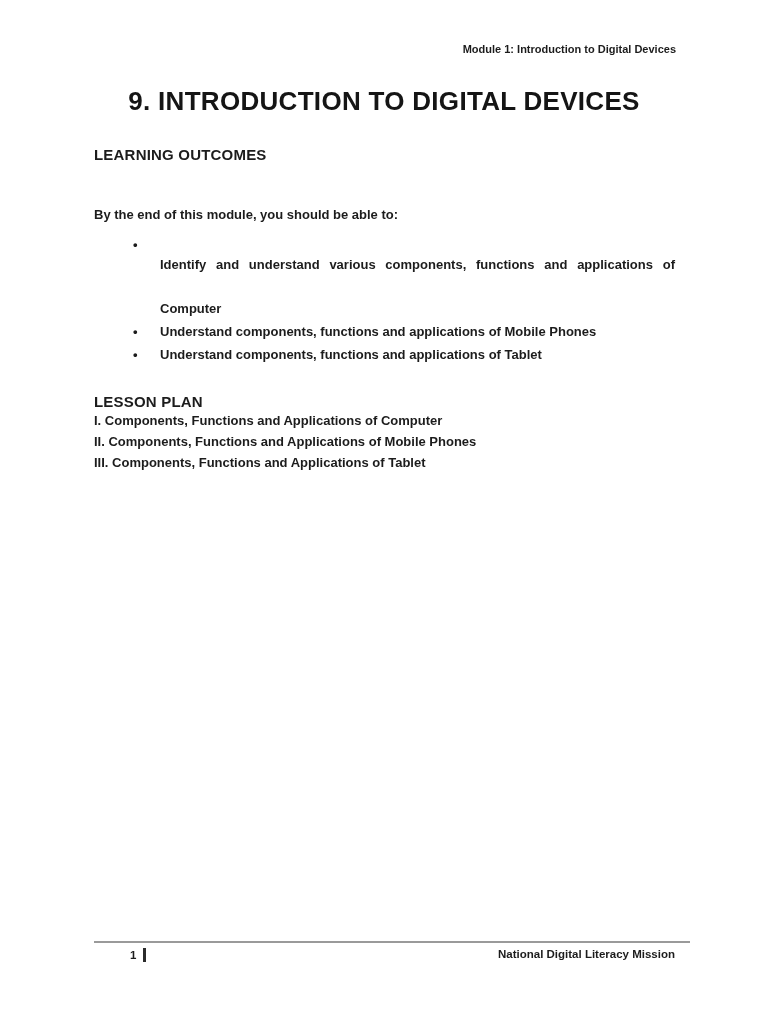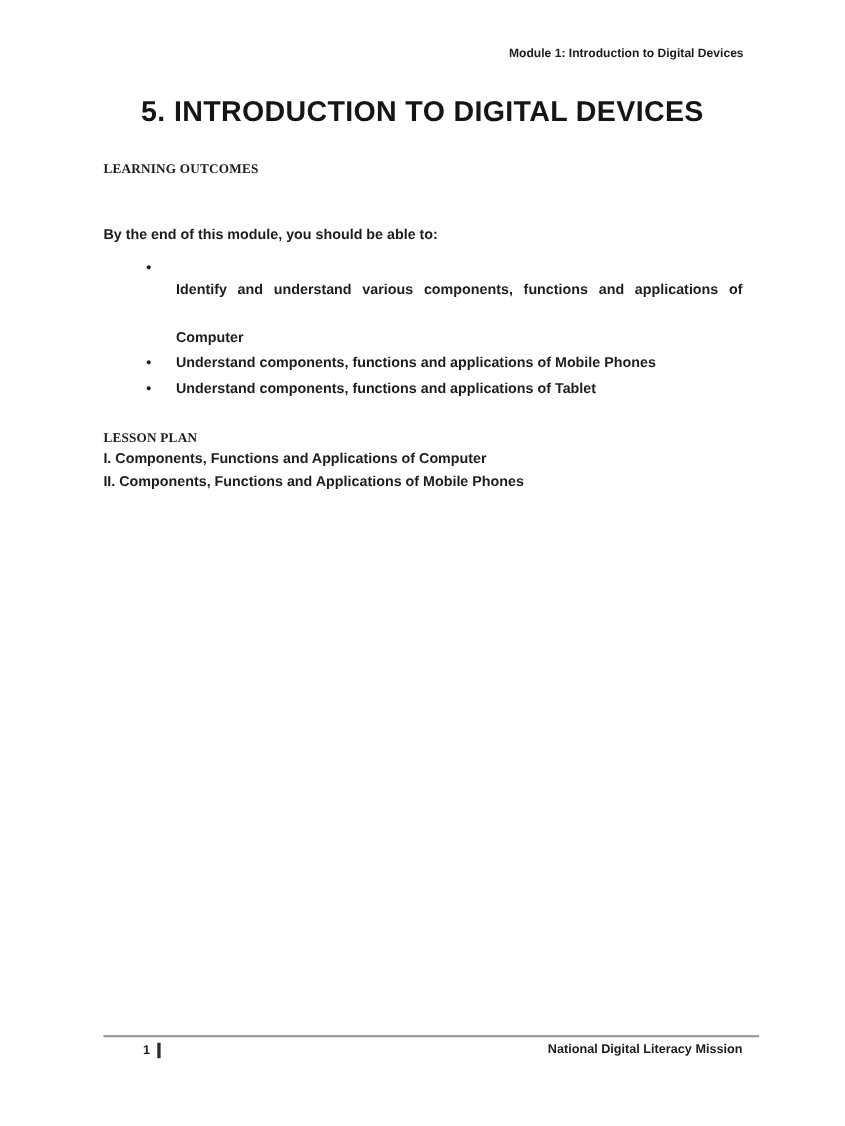--- a/index.html
+++ b/index.html
@@ -32,24 +32,23 @@
     letter-spacing: 0.3px;
     color: #151515;
   }
   .content {
     position: absolute;
     top: 146px;
     left: 94px;
     right: 93px;
   }
   .section-heading {
-    font-size: 12px;
+    font-size: 15px;
     font-weight: bold;
     letter-spacing: 0.2px;
-    font-family: Liberation Serif, serif;
   }
   .intro {
     margin-top: 41px;
     font-size: 13px;
     font-weight: bold;
     line-height: 21px;
   }
   .bullet-list { margin-top: 9px; }
   .bullet-item {
     display: flex;
@@ -118,21 +117,21 @@
     text-align: right;
   }
 </style>
 </head>
 <body>
 
 <div class="page">
 
   <div class="doc-header">Module 1: Introduction to Digital Devices</div>
 
-  <div class="doc-title">5. INTRODUCTION TO DIGITAL DEVICES</div>
+  <div class="doc-title">9. INTRODUCTION TO DIGITAL DEVICES</div>
 
   <div class="content">
 
     <div class="section-heading">LEARNING OUTCOMES</div>
 
     <div class="intro">By the end of this module, you should be able to:</div>
 
     <div class="bullet-list">
 
       <div class="bullet-item">
@@ -153,20 +152,21 @@
         <span class="bullet-text">Understand components, functions and applications of Tablet</span>
       </div>
 
     </div>
 
     <div class="section-heading lesson-heading">LESSON PLAN</div>
 
     <div class="lesson-list">
       <div class="lesson-item">I. Components, Functions and Applications of Computer</div>
       <div class="lesson-item">II. Components, Functions and Applications of Mobile Phones</div>
+      <div class="lesson-item">III. Components, Functions and Applications of Tablet</div>
     </div>
 
   </div>
 
   <div class="footer-rule"></div>
 
   <div class="footer-page">
     <span>1</span>
     <span class="footer-page-bar"></span>
   </div>

